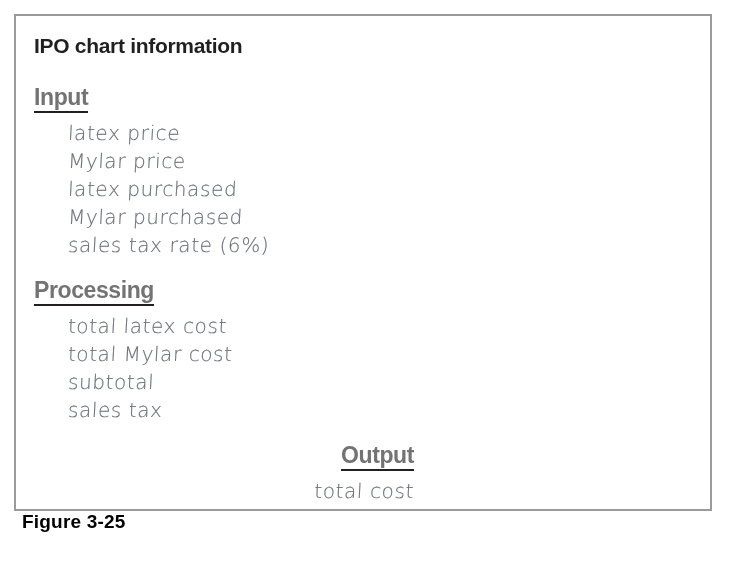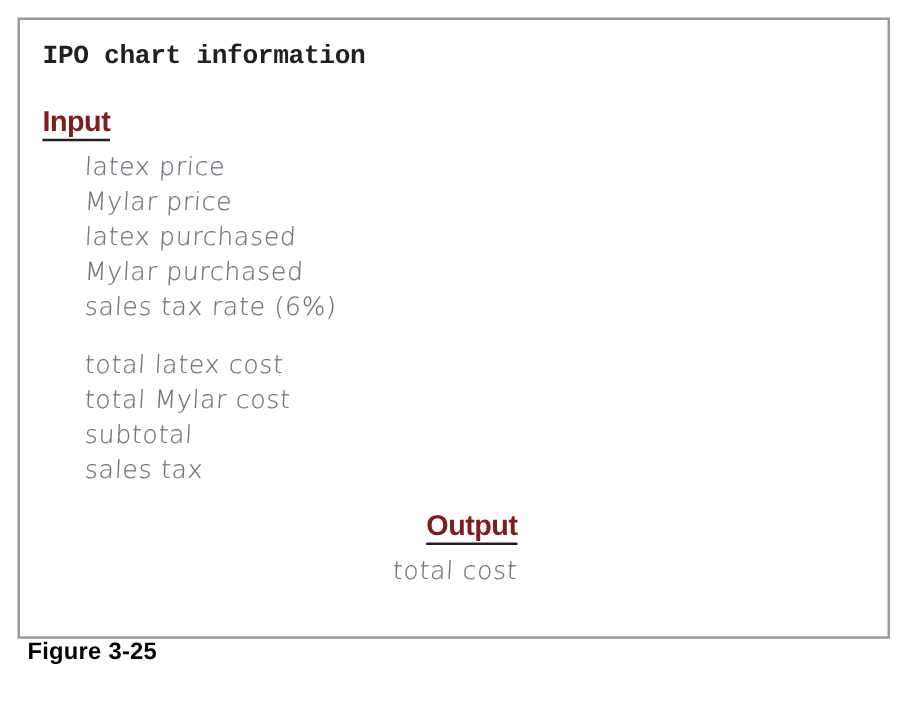--- a/index.html
+++ b/index.html
@@ -30,21 +30,21 @@
   
   .col-head-row {
     position: absolute;
     left: 0;
     top: 18px;
     width: 100%;
     height: 30px;
   }
   .col-head {
     position: absolute;
-    font-family: Liberation Mono, monospace;
+    font-family: Liberation Sans, sans-serif;
     font-weight: bold;
     font-size: 21px;
     letter-spacing: -0.3px;
     color: #231f20;
     white-space: nowrap;
   }
   #col-head-ipo   { left: 18px; }
   #col-head-cpp   { right: 14px; }
 
   
@@ -56,21 +56,21 @@
   }
   .section { margin-bottom: 18px; }
   .section:last-child { margin-bottom: 0; text-align: right; }
 
   .section-title {
     display: inline-block;
     font-family: "Liberation Sans", sans-serif;
     font-weight: bold;
     font-size: 23px;
     letter-spacing: -0.4px;
-    color: #7f1d1d;
+    color: #737373;
     line-height: 26px;
     border-bottom: 2.5px solid #231f20;
     padding-bottom: 1px;
     margin-bottom: 6px;
     white-space: nowrap;
   }
 
   .item-list {
     list-style: none;
     margin: 0;
@@ -119,20 +119,21 @@
       <ul class="item-list">
         <li class="item">latex price</li>
         <li class="item">Mylar price</li>
         <li class="item">latex purchased</li>
         <li class="item">Mylar purchased</li>
         <li class="item">sales tax rate (6%)</li>
       </ul>
     </div>
 
     <div class="section">
+      <div class="section-title">Processing</div>
       <ul class="item-list">
         <li class="item">total latex cost</li>
         <li class="item">total Mylar cost</li>
         <li class="item">subtotal</li>
         <li class="item">sales tax</li>
       </ul>
     </div>
 
     <div class="section">
       <div class="section-title">Output</div>

